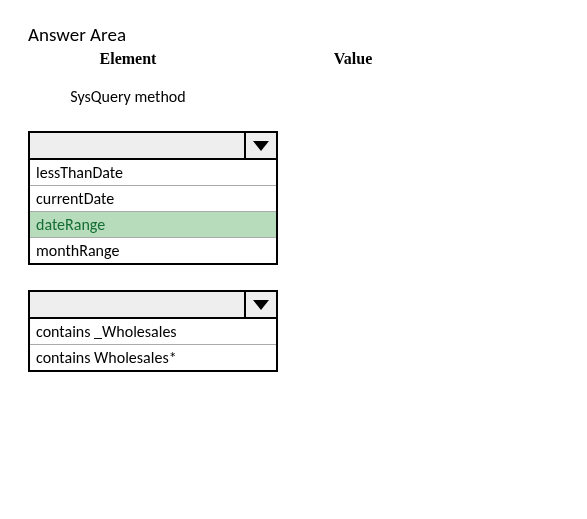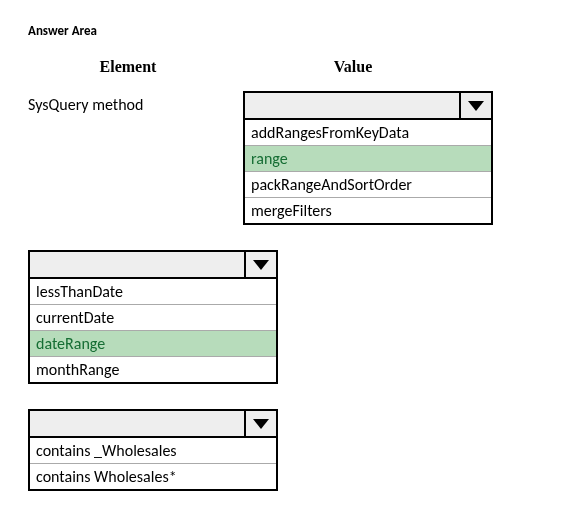--- a/index.html
+++ b/index.html
@@ -4,23 +4,23 @@
 <style>
   body {
     font-family: Calibri, Arial, sans-serif;
     font-size: 16px;
     padding: 15px 20px;
     width: 587px;
     box-sizing: border-box;
     color: #000;
   }
   .title {
-    font-weight: bold;
-    font-size: 13px;
-    margin-bottom: 20px;
+    font-weight: normal;
+    font-size: 19px;
+    margin-bottom: 4px;
   }
   .header-row {
     display: flex;
     margin-bottom: 15px;
   }
   .header-left {
     width: 200px;
     text-align: center;
     font-weight: bold;
     font-size: 16px;
@@ -33,21 +33,21 @@
     font-size: 16px;
     font-family: Liberation Serif, serif;
   }
   .group {
     display: flex;
     margin-bottom: 25px;
     align-items: flex-start;
   }
   .label-col {
     width: 200px;
-    text-align: left;
+    text-align: center;
     padding-right: 15px;
     font-size: 16px;
     padding-top: 4px;
   }
   .value-col {
     width: 250px;
   }
   .dropdown-head {
     border: 2px solid #000;
     height: 25px;
@@ -94,34 +94,20 @@
 
 <div class="title">Answer Area</div>
 
 <div class="header-row">
   <div class="header-left">Element</div>
   <div class="header-right">Value</div>
 </div>
 
 <div class="group">
   <div class="label-col">SysQuery method</div>
-  <div class="value-col">
-    <div class="dropdown-head">
-      <div class="dropdown-blank"></div>
-      <div class="dropdown-arrow">
-        <div class="arrow-down"></div>
-      </div>
-    </div>
-    <div class="options">
-      <div class="option">addRangesFromKeyData</div>
-      <div class="option highlight">range</div>
-      <div class="option">packRangeAndSortOrder</div>
-      <div class="option">mergeFilters</div>
-    </div>
-  </div>
 </div>
 
 <div class="group">
   <div class="value-col">
     <div class="dropdown-head">
       <div class="dropdown-blank"></div>
       <div class="dropdown-arrow">
         <div class="arrow-down"></div>
       </div>
     </div>

